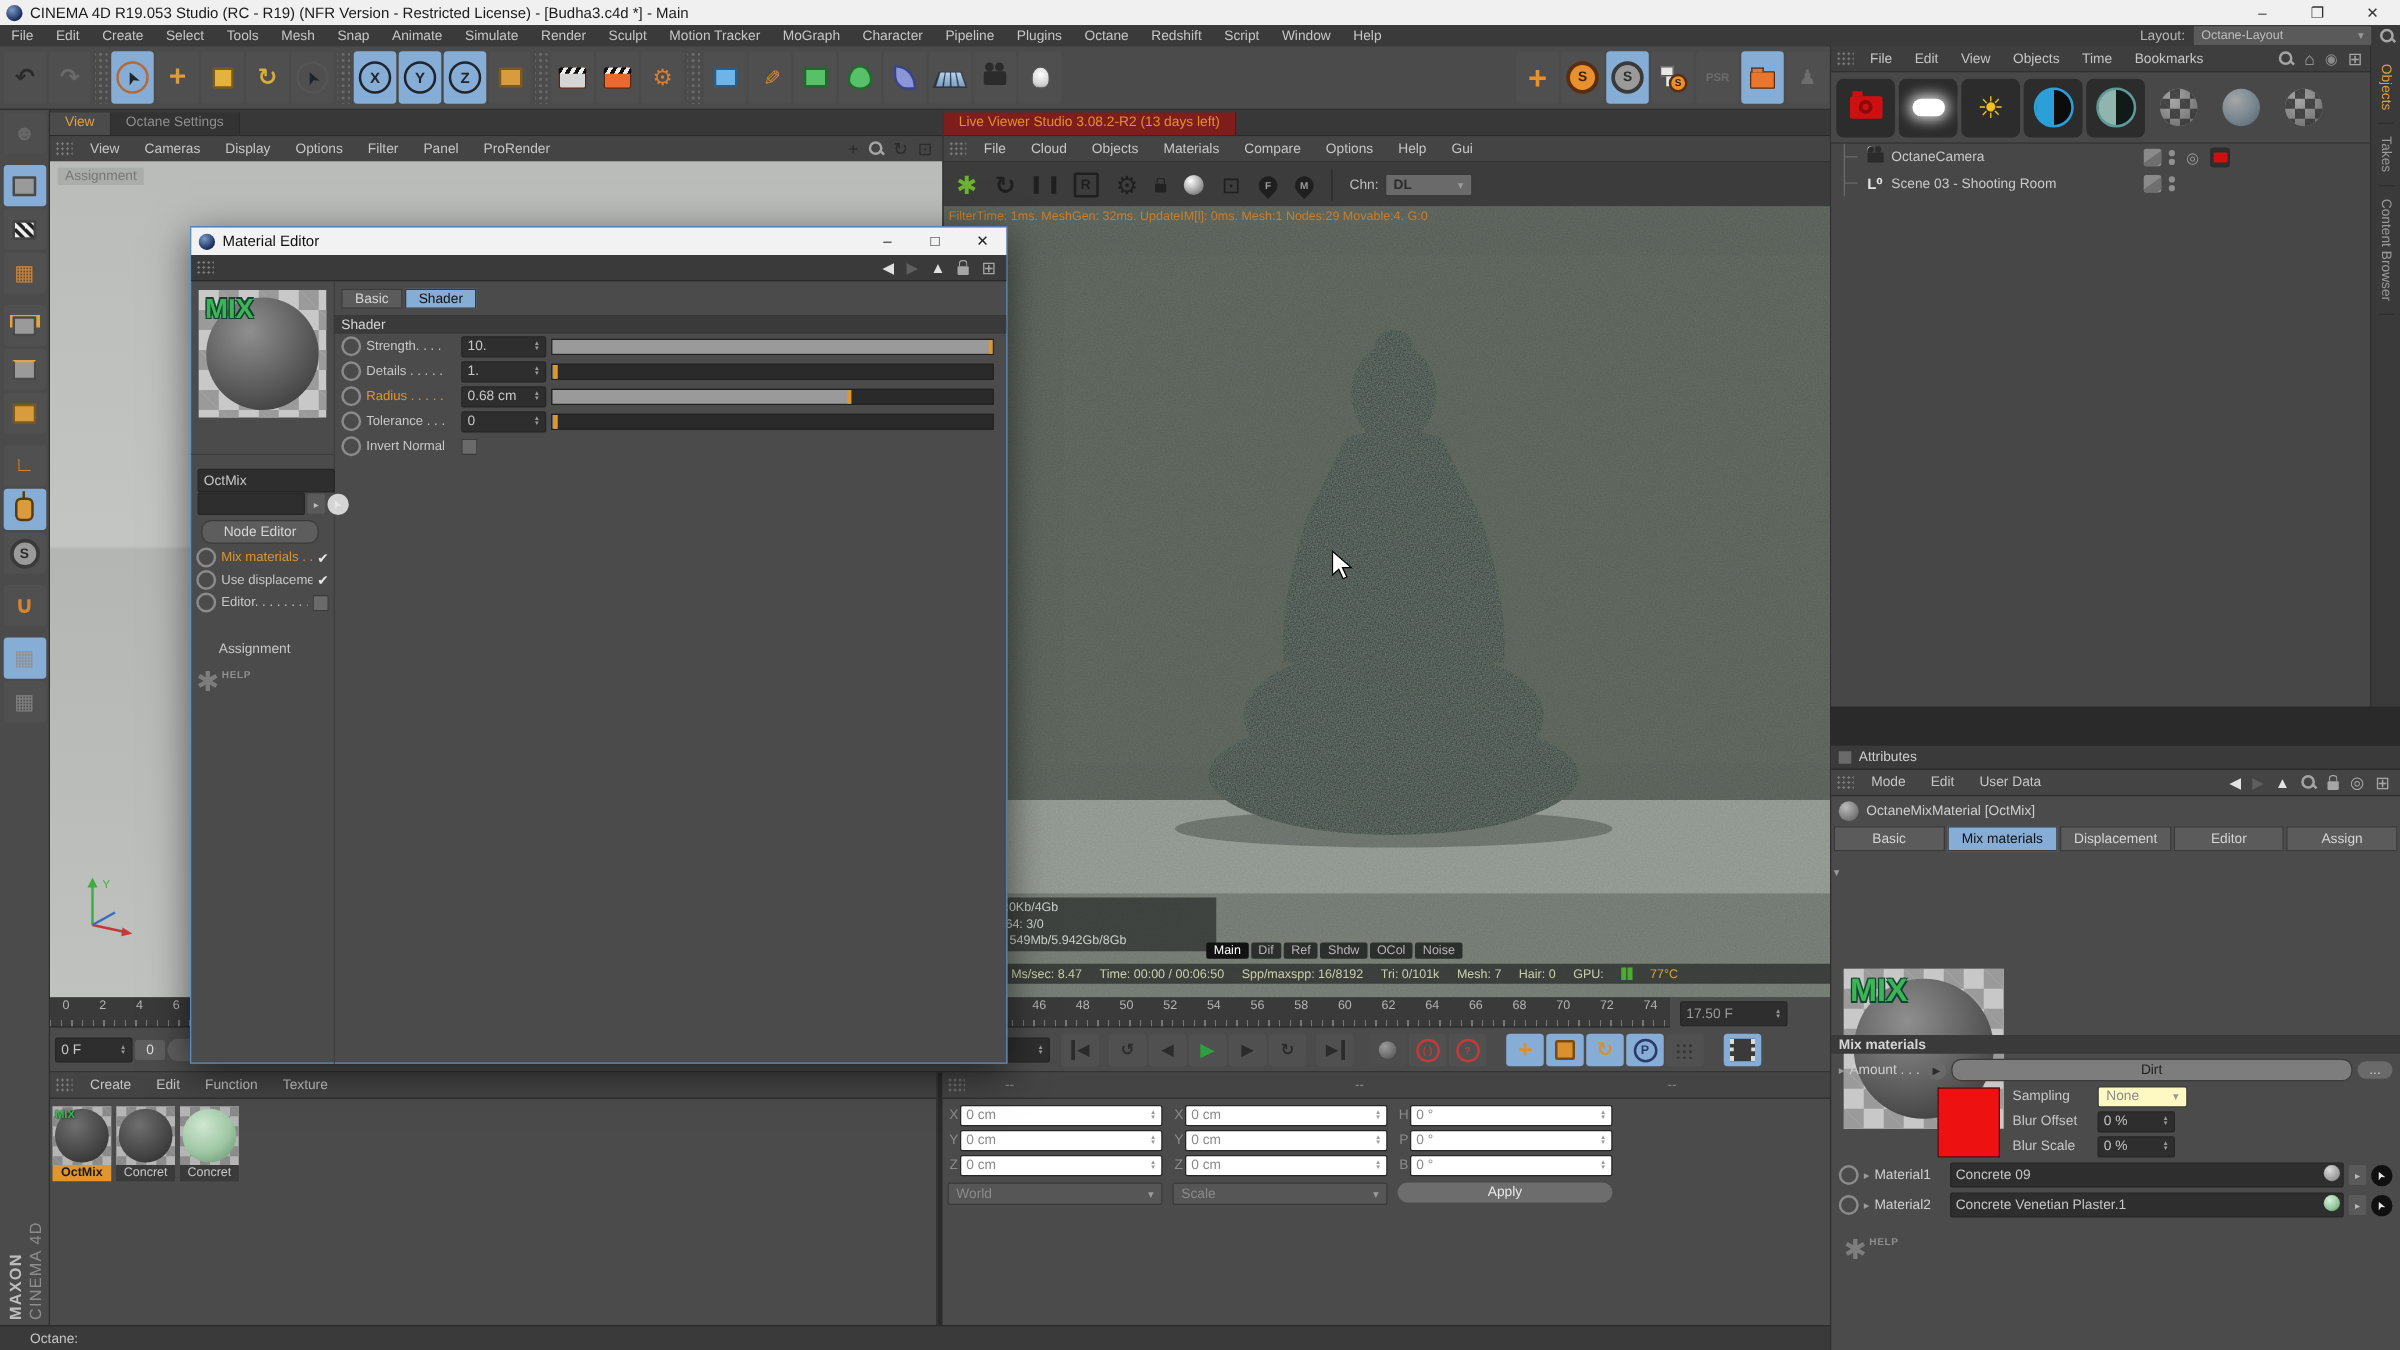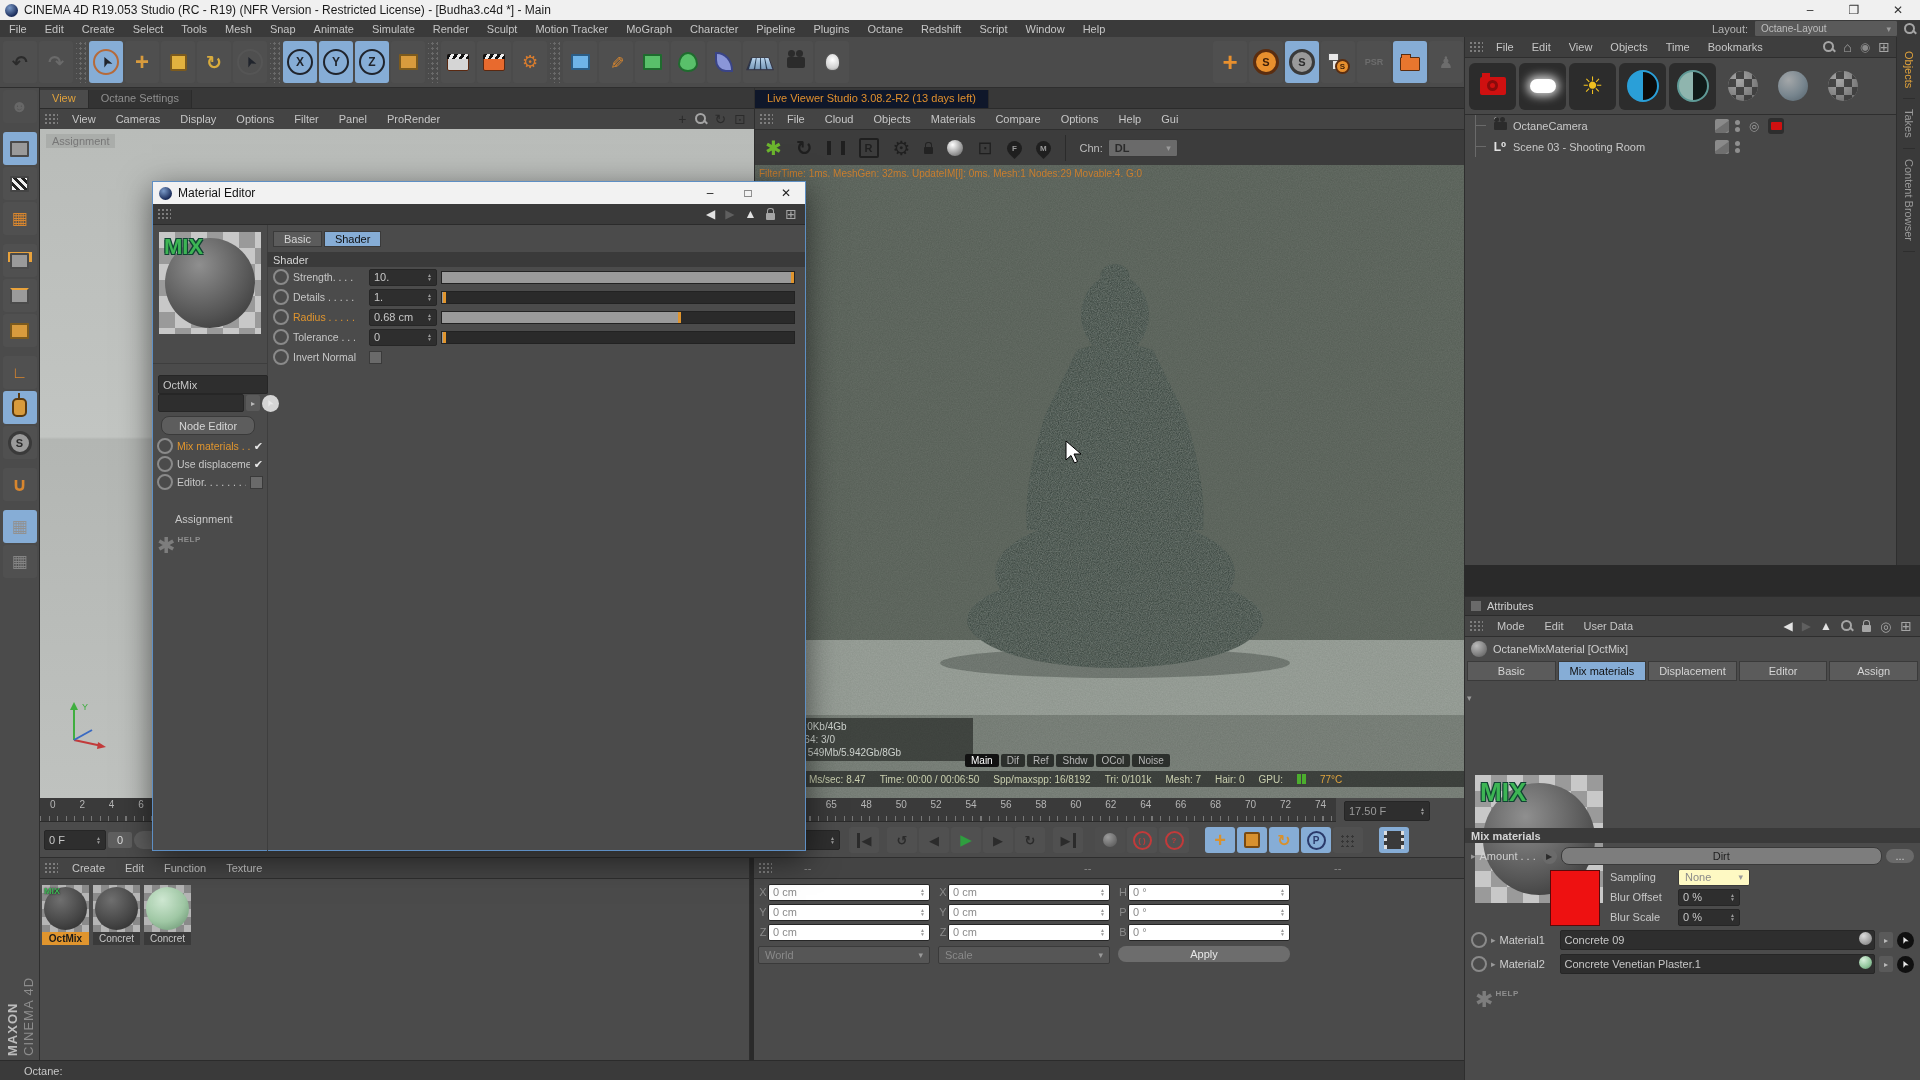--- a/index.html
+++ b/index.html
@@ -127,21 +127,21 @@
   .menurow .mi{padding:0 10px}
   .vp-navicons{margin-left:auto;display:flex;gap:8px;margin-right:8px;align-items:center}
   .vp-navicons .g{color:#2b2b2b;font-size:14px}
   #vp-canvas{position:absolute;left:0;top:41px;right:0;bottom:0;
      background:linear-gradient(#b9bcb9 0%,#c2c5c2 46%,#b3b6b3 46.4%,#bfc2bf 100%);}
   #vp-cam-label{position:absolute;left:6px;top:5px;background:#aaadaa;color:#777;padding:1px 6px;font-size:11px}
   #vp-gizmo{position:absolute;left:22px;bottom:48px;width:46px;height:50px}
   
   #live-viewer{left:754px;top:88px;width:710px;height:710px;background:#4b4b4b;border-left:1px solid #2e2e2e;box-sizing:border-box}
   #lv-tab{height:20px;background:#383838;display:flex;align-items:flex-end;border-bottom:1px solid #2b2b2b}
-  #lv-tab .vtab.active{background:#0f172a;color:#e0902e}
+  #lv-tab .vtab.active{background:#7f1d1d;color:#e0902e}
   #lv-toolbar{height:36px;background:#3c3c3c;display:flex;align-items:center;gap:14px;padding:0 10px;border-bottom:1px solid #2b2b2b}
   #lv-toolbar .lvsep{width:1px;height:26px;background:#2b2b2b}
   #lv-toolbar .chn{display:flex;align-items:center;gap:5px;color:#bdbdbd}
   #lv-toolbar .chn .dd{width:56px;height:14px;background:#6a6a6a;color:#2b2b2b;font-weight:bold}
   #render-area{position:absolute;left:0;top:77px;right:0;bottom:0;overflow:hidden;background:#59625a}
   #render-status{position:absolute;left:4px;top:3px;color:#c97e2e;font-size:10px;white-space:nowrap;width:100%;overflow:hidden}
   #vram-block{position:absolute;left:0;top:553px;width:218px;background:rgba(18,20,18,0.55);
      color:#cdd2cd;font-size:10px;padding:2px 6px;line-height:13px;box-sizing:border-box}
   #chan-btns{position:absolute;left:210px;top:589px;display:flex;gap:2px}
   #chan-btns span{background:rgba(25,27,25,0.8);color:#b5b5b5;padding:1px 6px;font-size:10px;border-radius:2px}
@@ -890,21 +890,21 @@
       <span class="tick">26</span>
       <span class="tick">28</span>
       <span class="tick">30</span>
       <span class="tick">32</span>
       <span class="tick">34</span>
       <span class="tick">36</span>
       <span class="tick">38</span>
       <span class="tick">40</span>
       <span class="tick">42</span>
       <span class="tick">44</span>
-      <span class="tick">65</span>
+      <span class="tick">46</span>
       <span class="tick">48</span>
       <span class="tick">50</span>
       <span class="tick">52</span>
       <span class="tick">54</span>
       <span class="tick">56</span>
       <span class="tick">58</span>
       <span class="tick">60</span>
       <span class="tick">62</span>
       <span class="tick">64</span>
       <span class="tick">66</span>

